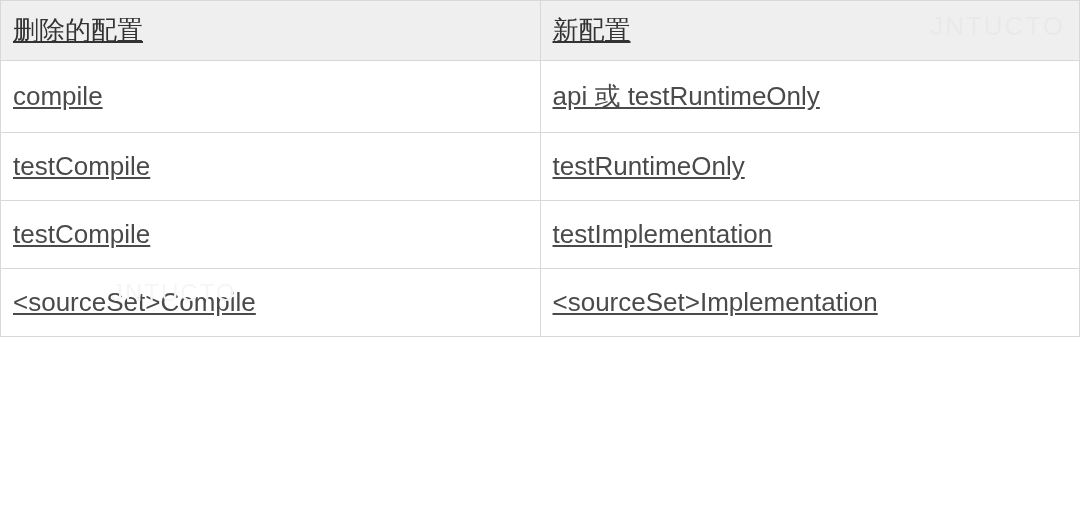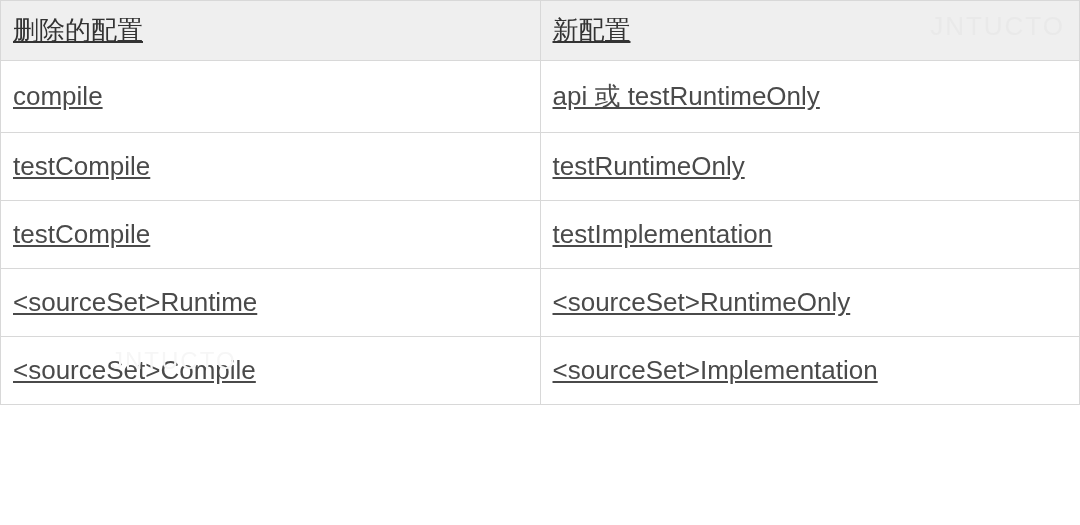--- a/index.html
+++ b/index.html
@@ -85,24 +85,20 @@
     </tr>
     <tr>
       <td>testCompile</td>
       <td>testRuntimeOnly</td>
     </tr>
     <tr>
       <td>testCompile</td>
       <td>testImplementation</td>
     </tr>
     <tr>
-      <td>&lt;sourceSet&gt;Runtime</td>
-      <td>&lt;sourceSet&gt;RuntimeOnly</td>
-    </tr>
-    <tr>
       <td class="cell-rel">
         <span class="watermark-bl">JNTUCTO</span>
         <span>&lt;sourceSet&gt;Compile</span>
       </td>
       <td>&lt;sourceSet&gt;Implementation</td>
     </tr>
   </tbody>
 </table>
 
 </body></html>

